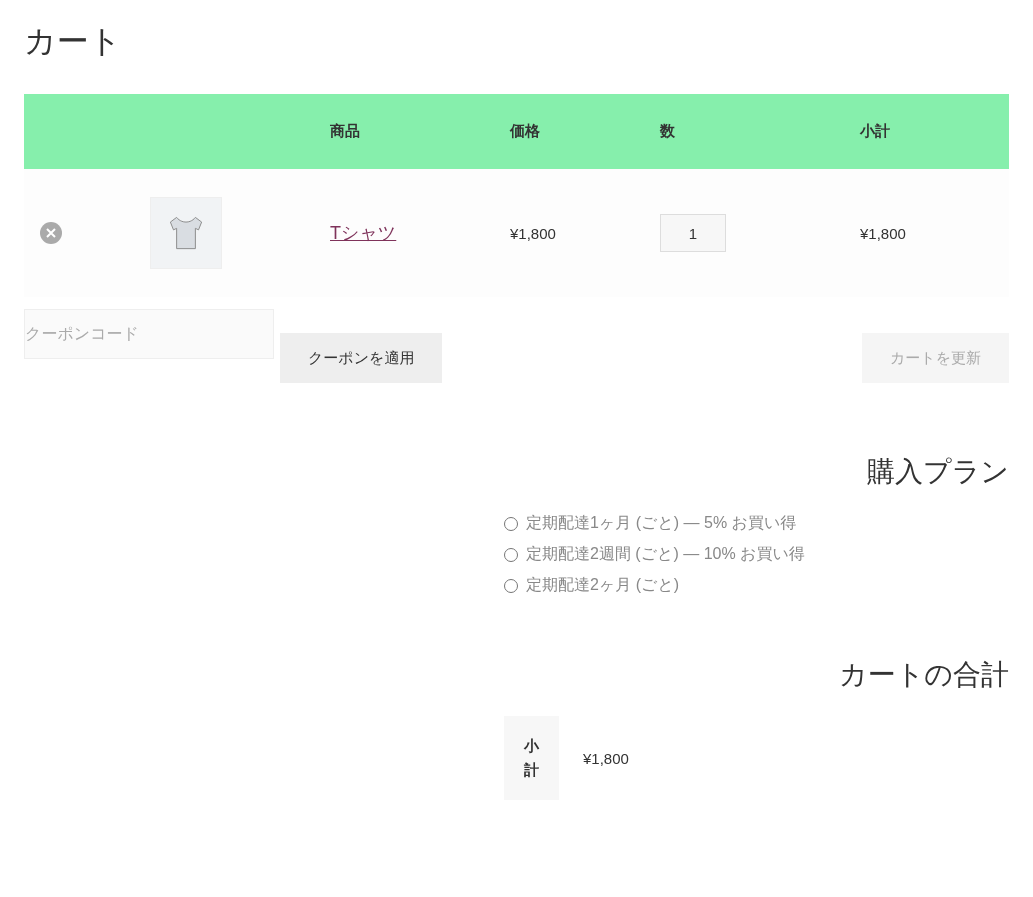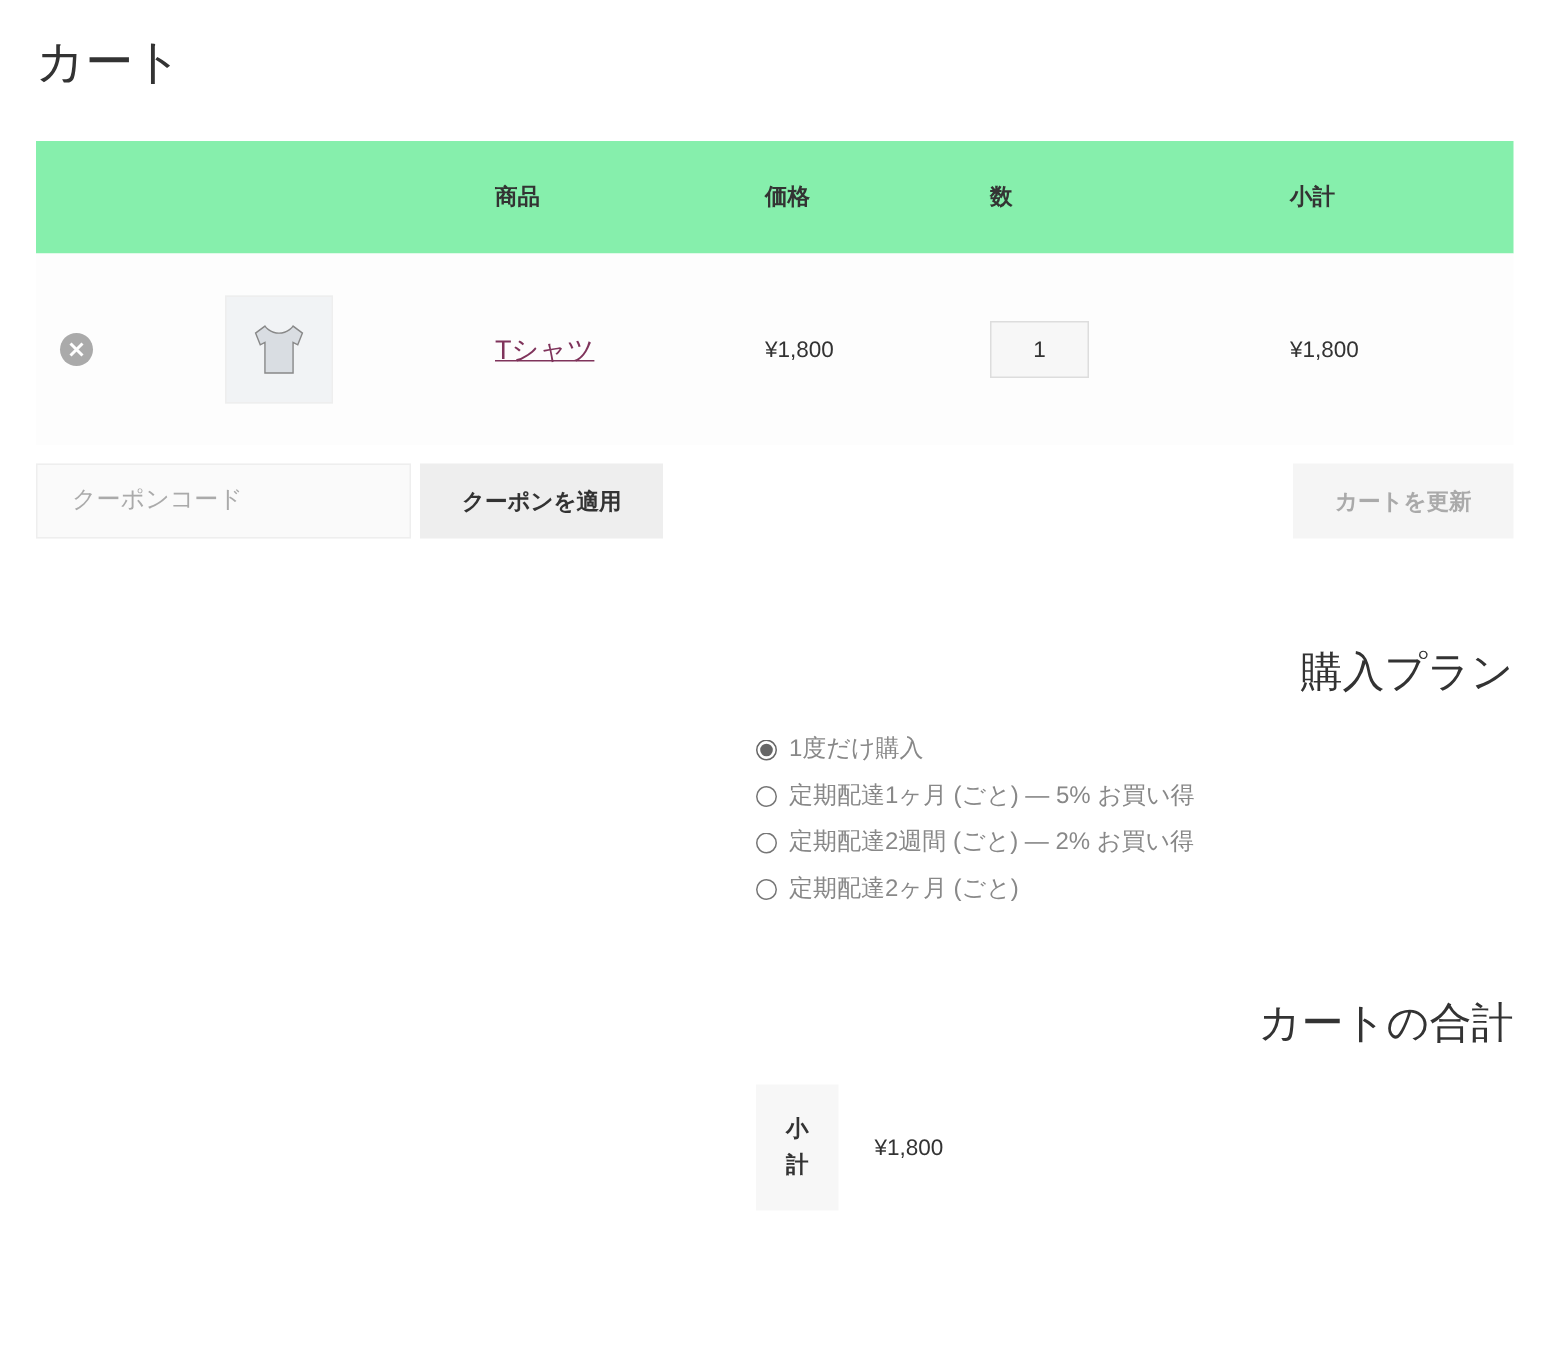--- a/index.html
+++ b/index.html
@@ -86,34 +86,35 @@
     display: flex;
     width: 100%;
     margin-top: 12px;
     align-items: stretch;
   }
   .coupon-input {
     width: 250px;
     height: 50px;
     border: 1px solid #eee;
     background: #fafafa;
-    padding: 0 23px;
+    padding: 0 0;
     font-size: 16px;
     color: #333;
   }
   .coupon-input::placeholder { color: #aaa; }
   .btn {
     height: 50px;
     border: none;
     background: #eeeeee;
     color: #333;
     font-size: 15px;
-    font-weight: 700;
+    font-weight: 400;
     padding: 0 28px;
     cursor: pointer;
+    margin-top: 24px;
   }
   .btn.apply { margin-left: 6px; }
   .btn.update {
     margin-left: auto;
     color: #aaa;
     background: #f5f5f5;
     cursor: not-allowed;
     text-align: right;
   }
   .lower {
@@ -216,30 +217,26 @@
         </div>
       </td>
     </tr>
   </tbody>
 </table>
 
 <div class="lower">
   <h2 class="section-title">購入プラン</h2>
   <ul class="plan-list">
     <li>
-      <input type="radio" name="plan" checked="" style="">
-      <span>1度だけ購入</span>
-    </li>
-    <li>
       <input type="radio" name="plan" style="">
       <span>定期配達1ヶ月 (ごと) — 5% お買い得</span>
     </li>
     <li>
       <input type="radio" name="plan" style="">
-      <span>定期配達2週間 (ごと) — 2% お買い得</span>
+      <span>定期配達2週間 (ごと) — 10% お買い得</span>
     </li>
     <li>
       <input type="radio" name="plan" style="">
       <span>定期配達2ヶ月 (ごと)</span>
     </li>
   </ul>
 
   <h2 class="section-title">カートの合計</h2>
   <table class="totals-table">
     <tbody>

